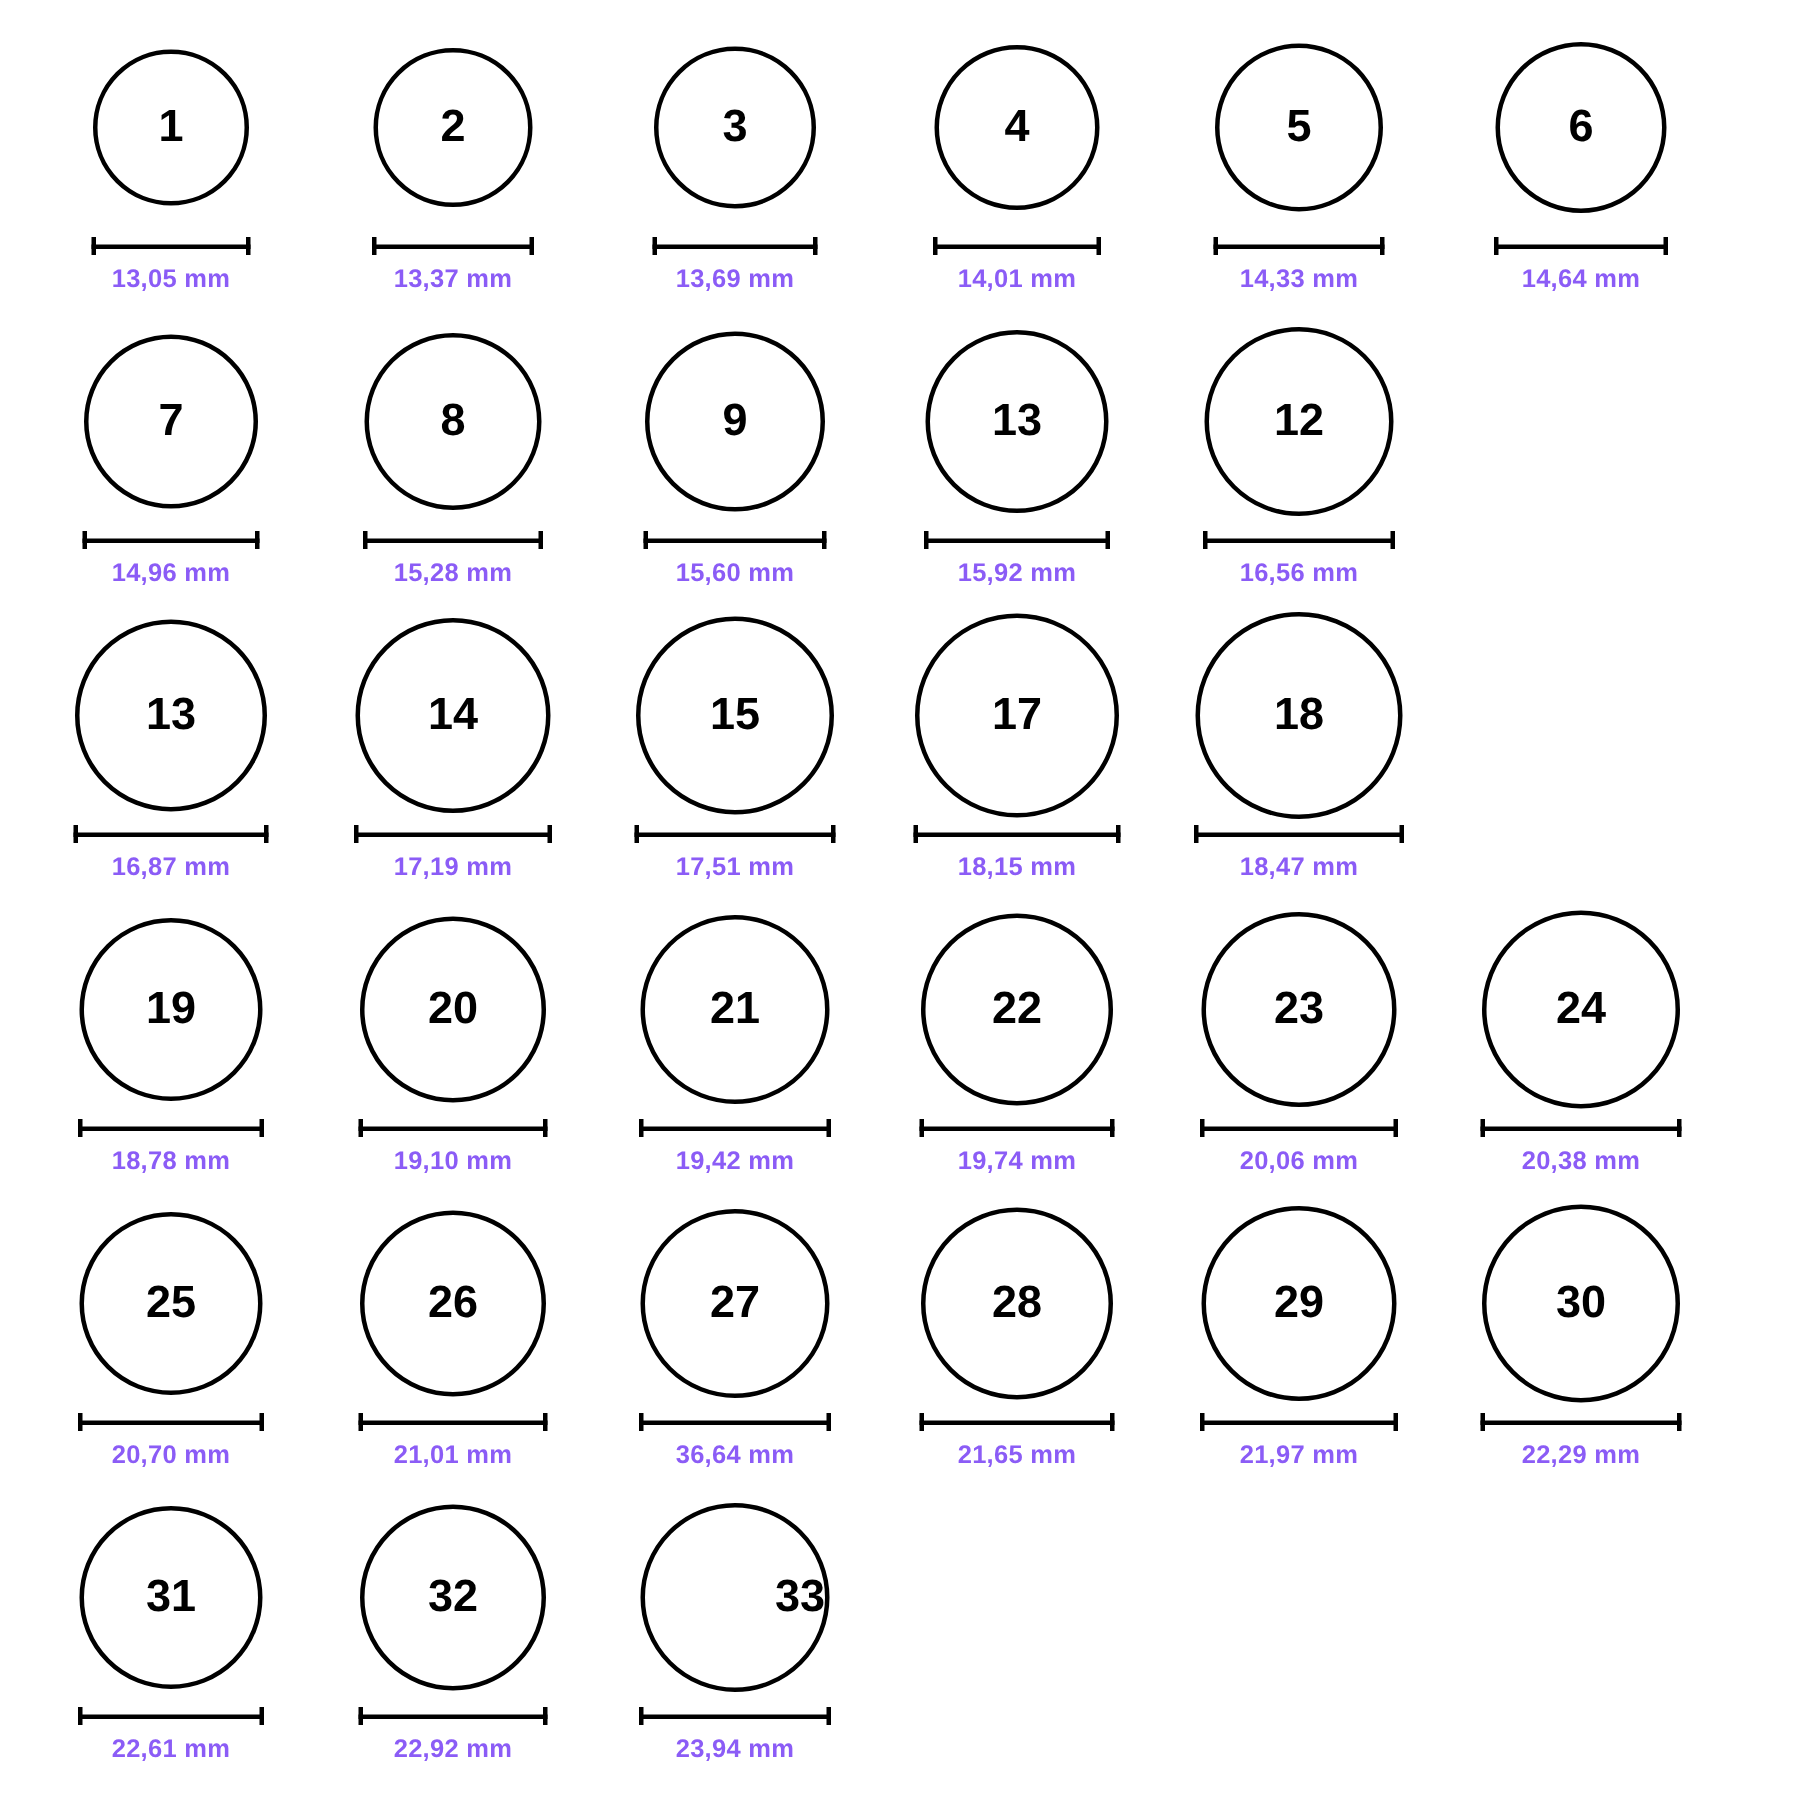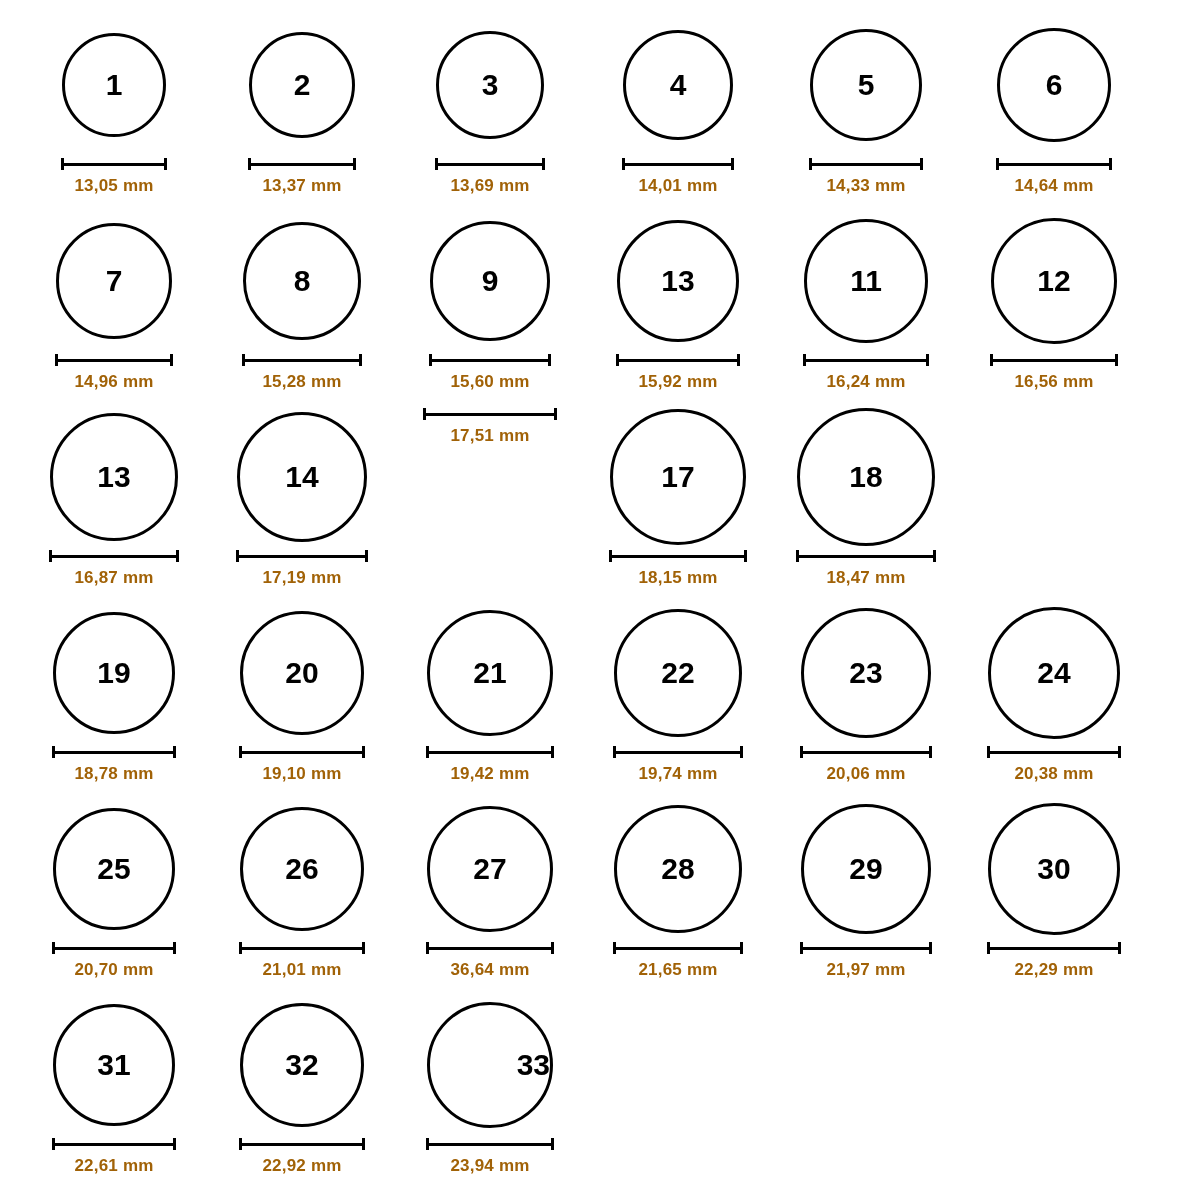--- a/index.html
+++ b/index.html
@@ -83,21 +83,21 @@
     background: #000000;
   }
   .ring-ruler .cap.left { left: 0; }
   .ring-ruler .cap.right { right: 0; }
   .ring-label {
     margin-top: 6px;
     font-weight: bold;
     font-size: 17px;
     letter-spacing: 0.2px;
     white-space: nowrap;
-    color: #a16207;
+    color: #8b5cf6;
   }
 </style>
 </head>
 <body>
 
 <div id="ring-chart">
     <div class="ring-row">
       <div class="ring-cell">
         <div class="ring-circle-wrap">
           <div class="ring-circle" style="width: 104px; height: 104px;">
@@ -245,35 +245,20 @@
           <div class="ring-ruler" style="width: 124px;">
             <div class="bar"></div>
             <div class="cap left"></div>
             <div class="cap right"></div>
           </div>
           <div class="ring-label">15,92 mm</div>
         </div>
       </div>
       <div class="ring-cell">
         <div class="ring-circle-wrap">
-          <div class="ring-circle" style="width: 124px; height: 124px;">
-            <span class="ring-number">11</span>
-          </div>
-        </div>
-        <div class="ring-measure">
-          <div class="ring-ruler" style="width: 126px;">
-            <div class="bar"></div>
-            <div class="cap left"></div>
-            <div class="cap right"></div>
-          </div>
-          <div class="ring-label">16,24 mm</div>
-        </div>
-      </div>
-      <div class="ring-cell">
-        <div class="ring-circle-wrap">
           <div class="ring-circle" style="width: 126px; height: 126px;">
             <span class="ring-number">12</span>
           </div>
         </div>
         <div class="ring-measure">
           <div class="ring-ruler" style="width: 128px;">
             <div class="bar"></div>
             <div class="cap left"></div>
             <div class="cap right"></div>
           </div>
@@ -306,20 +291,25 @@
         <div class="ring-measure">
           <div class="ring-ruler" style="width: 132px;">
             <div class="bar"></div>
             <div class="cap left"></div>
             <div class="cap right"></div>
           </div>
           <div class="ring-label">17,19 mm</div>
         </div>
       </div>
       <div class="ring-cell">
+        <div class="ring-circle-wrap">
+          <div class="ring-circle" style="width: 132px; height: 132px;">
+            <span class="ring-number">15</span>
+          </div>
+        </div>
         <div class="ring-measure">
           <div class="ring-ruler" style="width: 134px;">
             <div class="bar"></div>
             <div class="cap left"></div>
             <div class="cap right"></div>
           </div>
           <div class="ring-label">17,51 mm</div>
         </div>
       </div>
       <div class="ring-cell">

